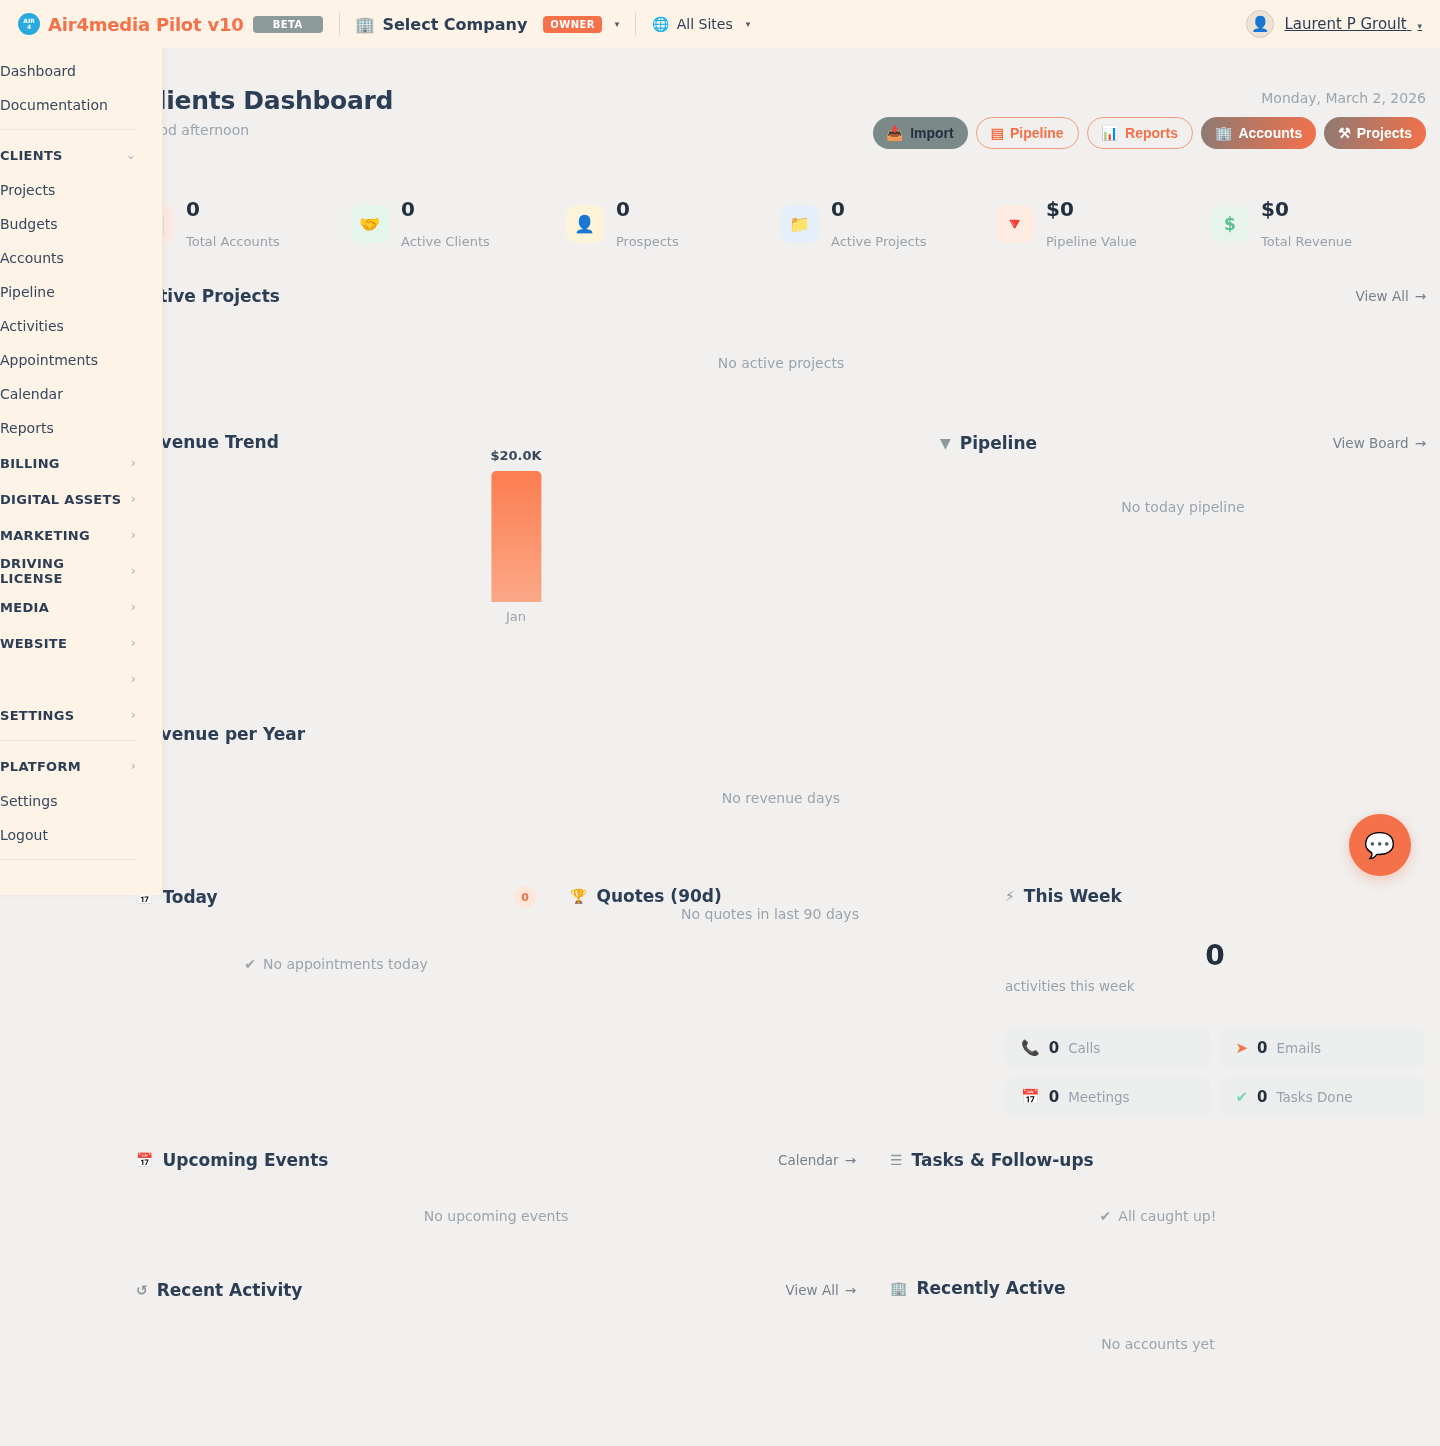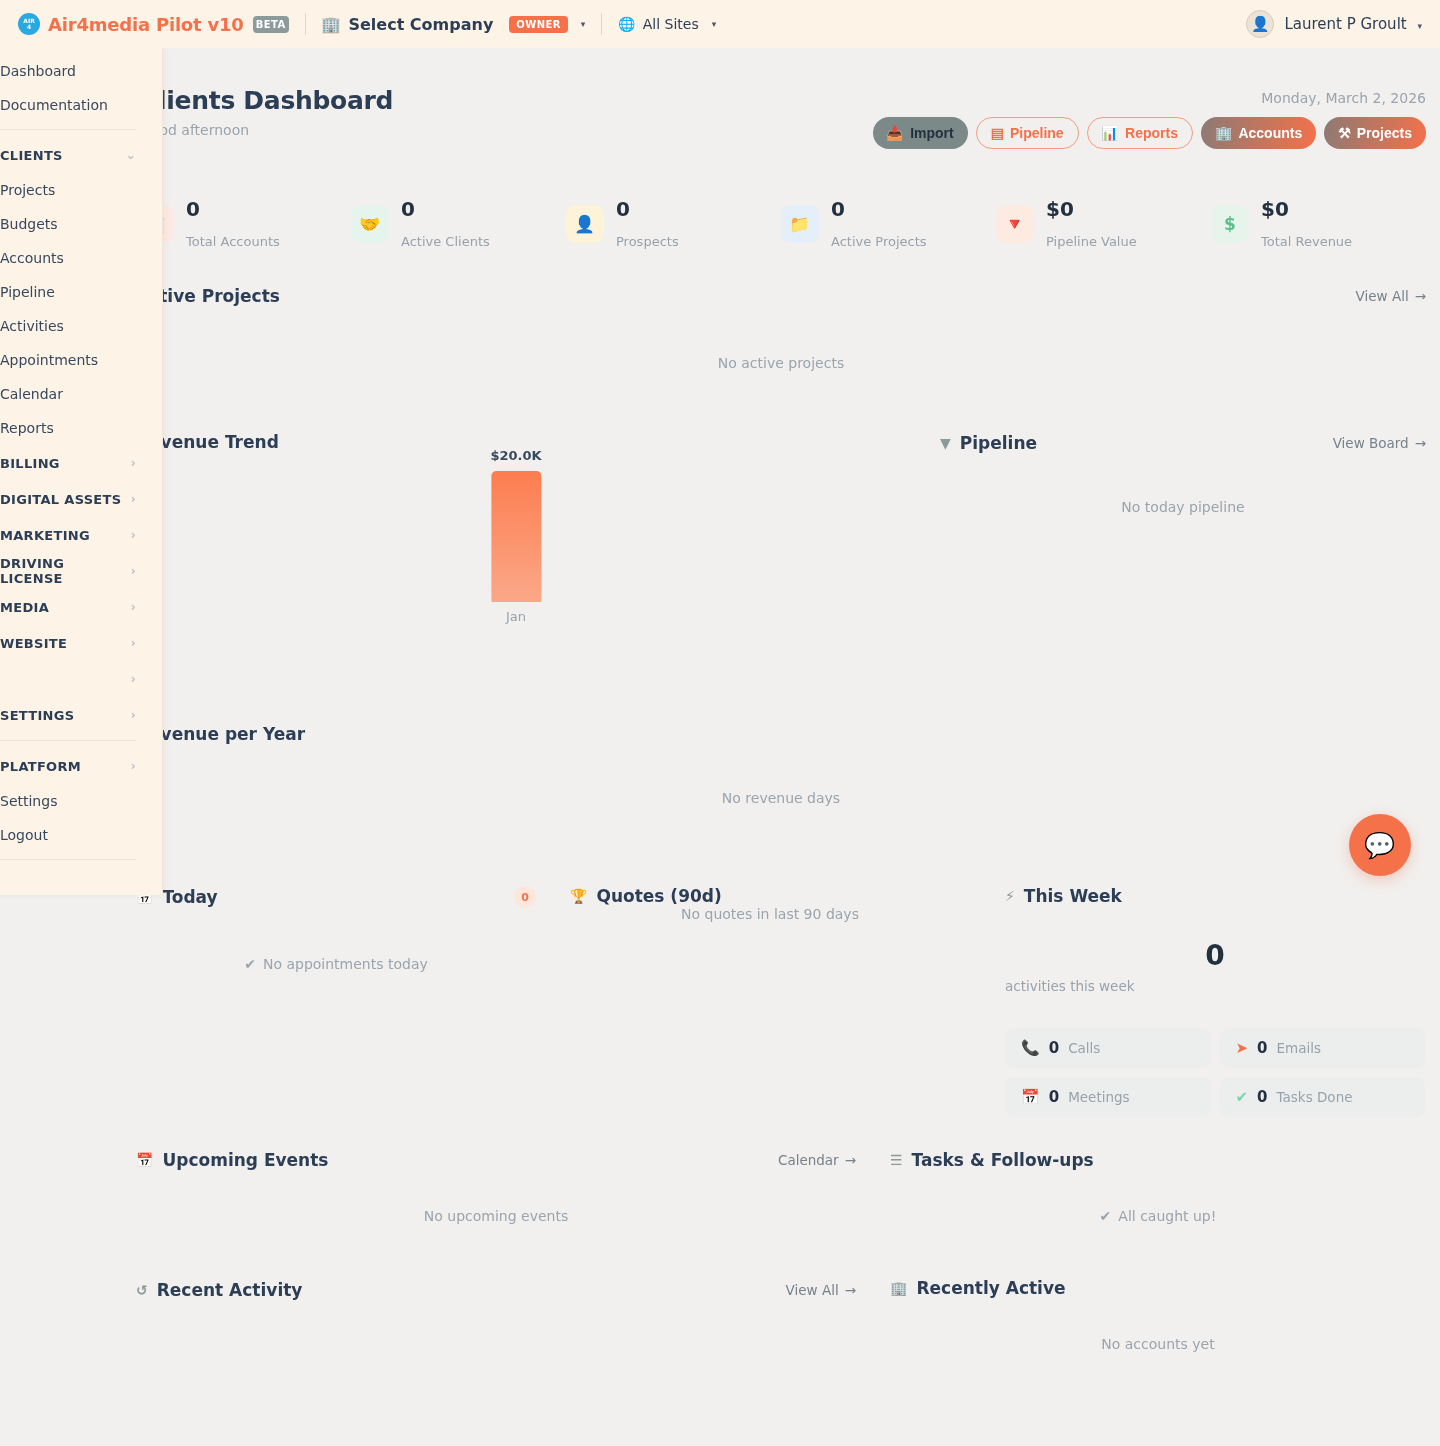--- a/index.html
+++ b/index.html
@@ -26,37 +26,37 @@
     font-size: 6px; color: #fff; font-weight: bold; line-height: 1.05;
     text-align: center; overflow: hidden; flex: none;
     margin-right: 8px;
   }
   .brand-name {
     font-size: 18px; font-weight: bold; color: #f4714a; letter-spacing: -0.2px;
   }
   .beta-badge {
     margin-left: 9px; background: #8c9a9a; color: #fff;
     font-size: 10px; font-weight: bold; letter-spacing: .4px;
-    padding: 3px 3px; border-radius: 4px;
+    padding: 3px 20px; border-radius: 4px;
   }
   .tb-sep { width: 1px; height: 22px; background: #e2d6c6; margin: 0 16px; }
   .tb-item { display: flex; align-items: center; gap: 7px; color: #2c3e55; font-size: 16px; font-weight: bold; }
   .tb-item.light { font-weight: normal; font-size: 14px; }
   .owner-badge {
     background: #f4714a; color: #fff; font-size: 10px; font-weight: bold;
     letter-spacing: .4px; padding: 3px 7px; border-radius: 4px; margin-left: 9px;
   }
   .caret { font-size: 9px; color: #4a5a6a; margin-left: 6px; }
   .tb-right { margin-left: auto; display: flex; align-items: center; gap: 10px; }
   .avatar {
     width: 28px; height: 28px; border-radius: 50%;
     background: #ece3d6; border: 1px solid #d9cdbc;
     display: flex; align-items: center; justify-content: center; font-size: 15px;
   }
-  .user-name { font-size: 15px; color: #2c3e55; }
+  .user-name { font-size: 15px; color: #2c3e55; text-decoration: underline; }
 
   
   .sidebar {
     position: absolute; top: 48px; left: -26px; width: 189px;
     height: 847px;
     background: #fdf3e7;
     z-index: 30;
     padding-top: 6px;
     border-right: 1px solid #f0e6da;
     box-shadow: 2px 0 6px rgba(140,110,80,.06);

